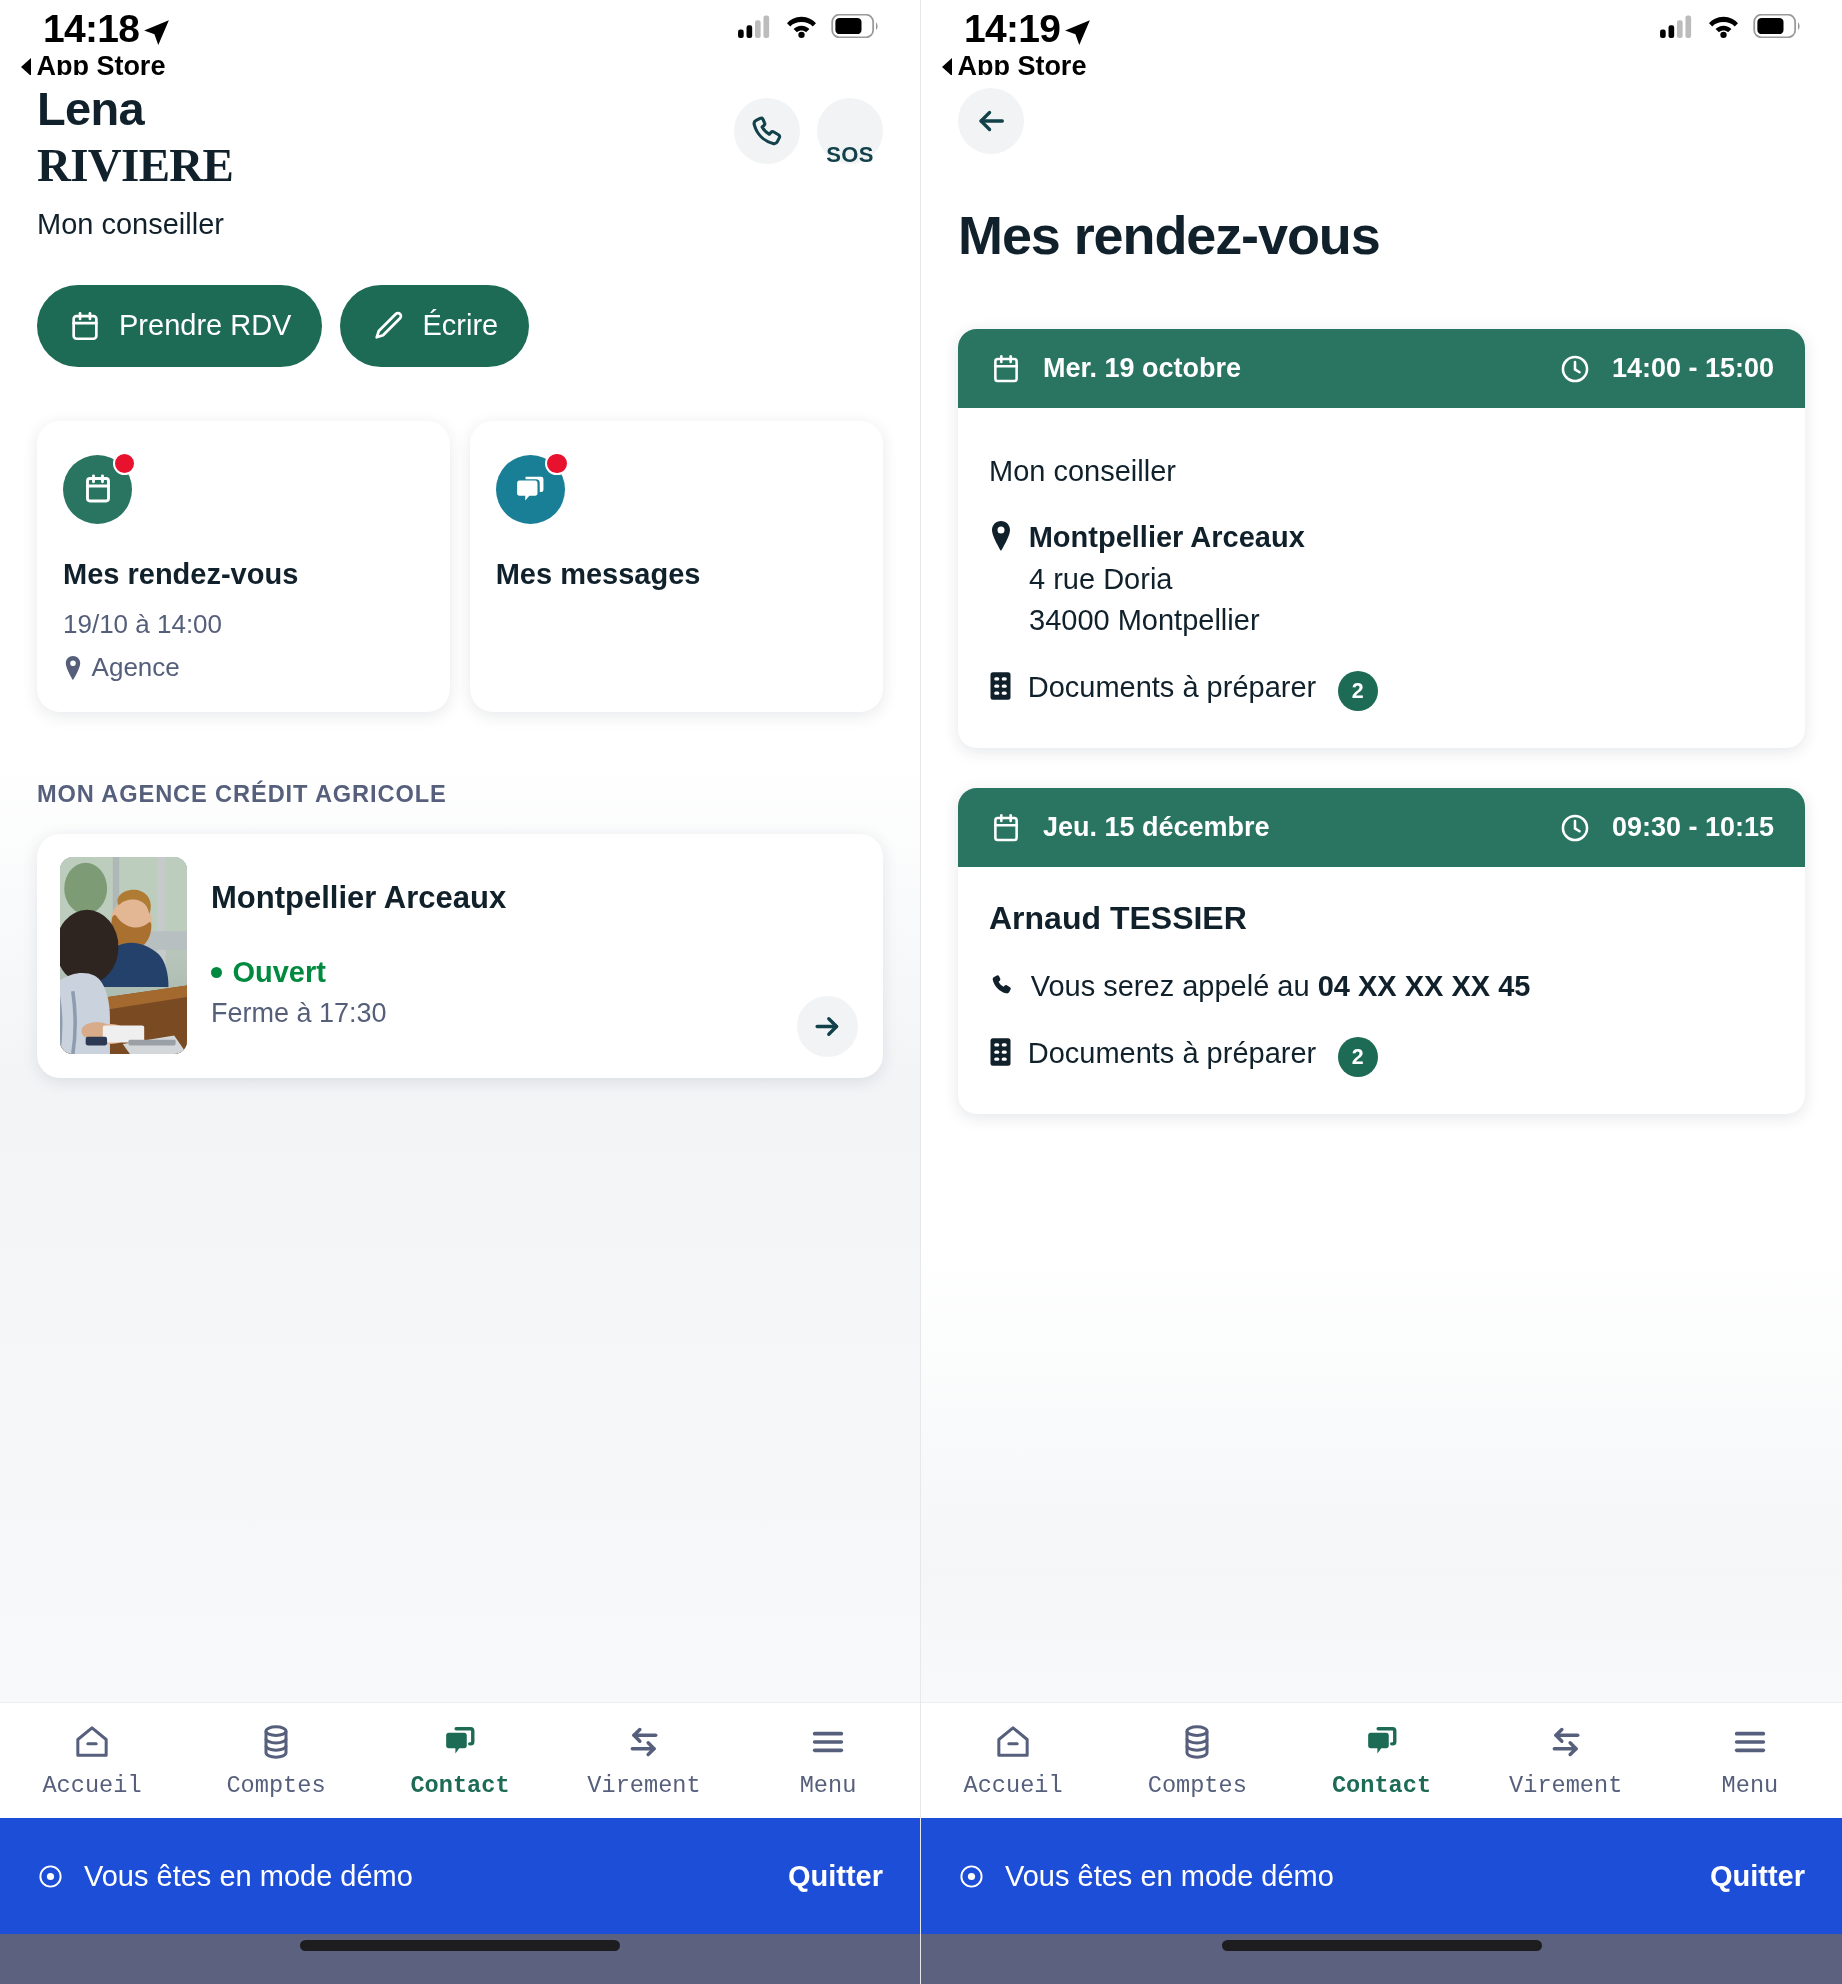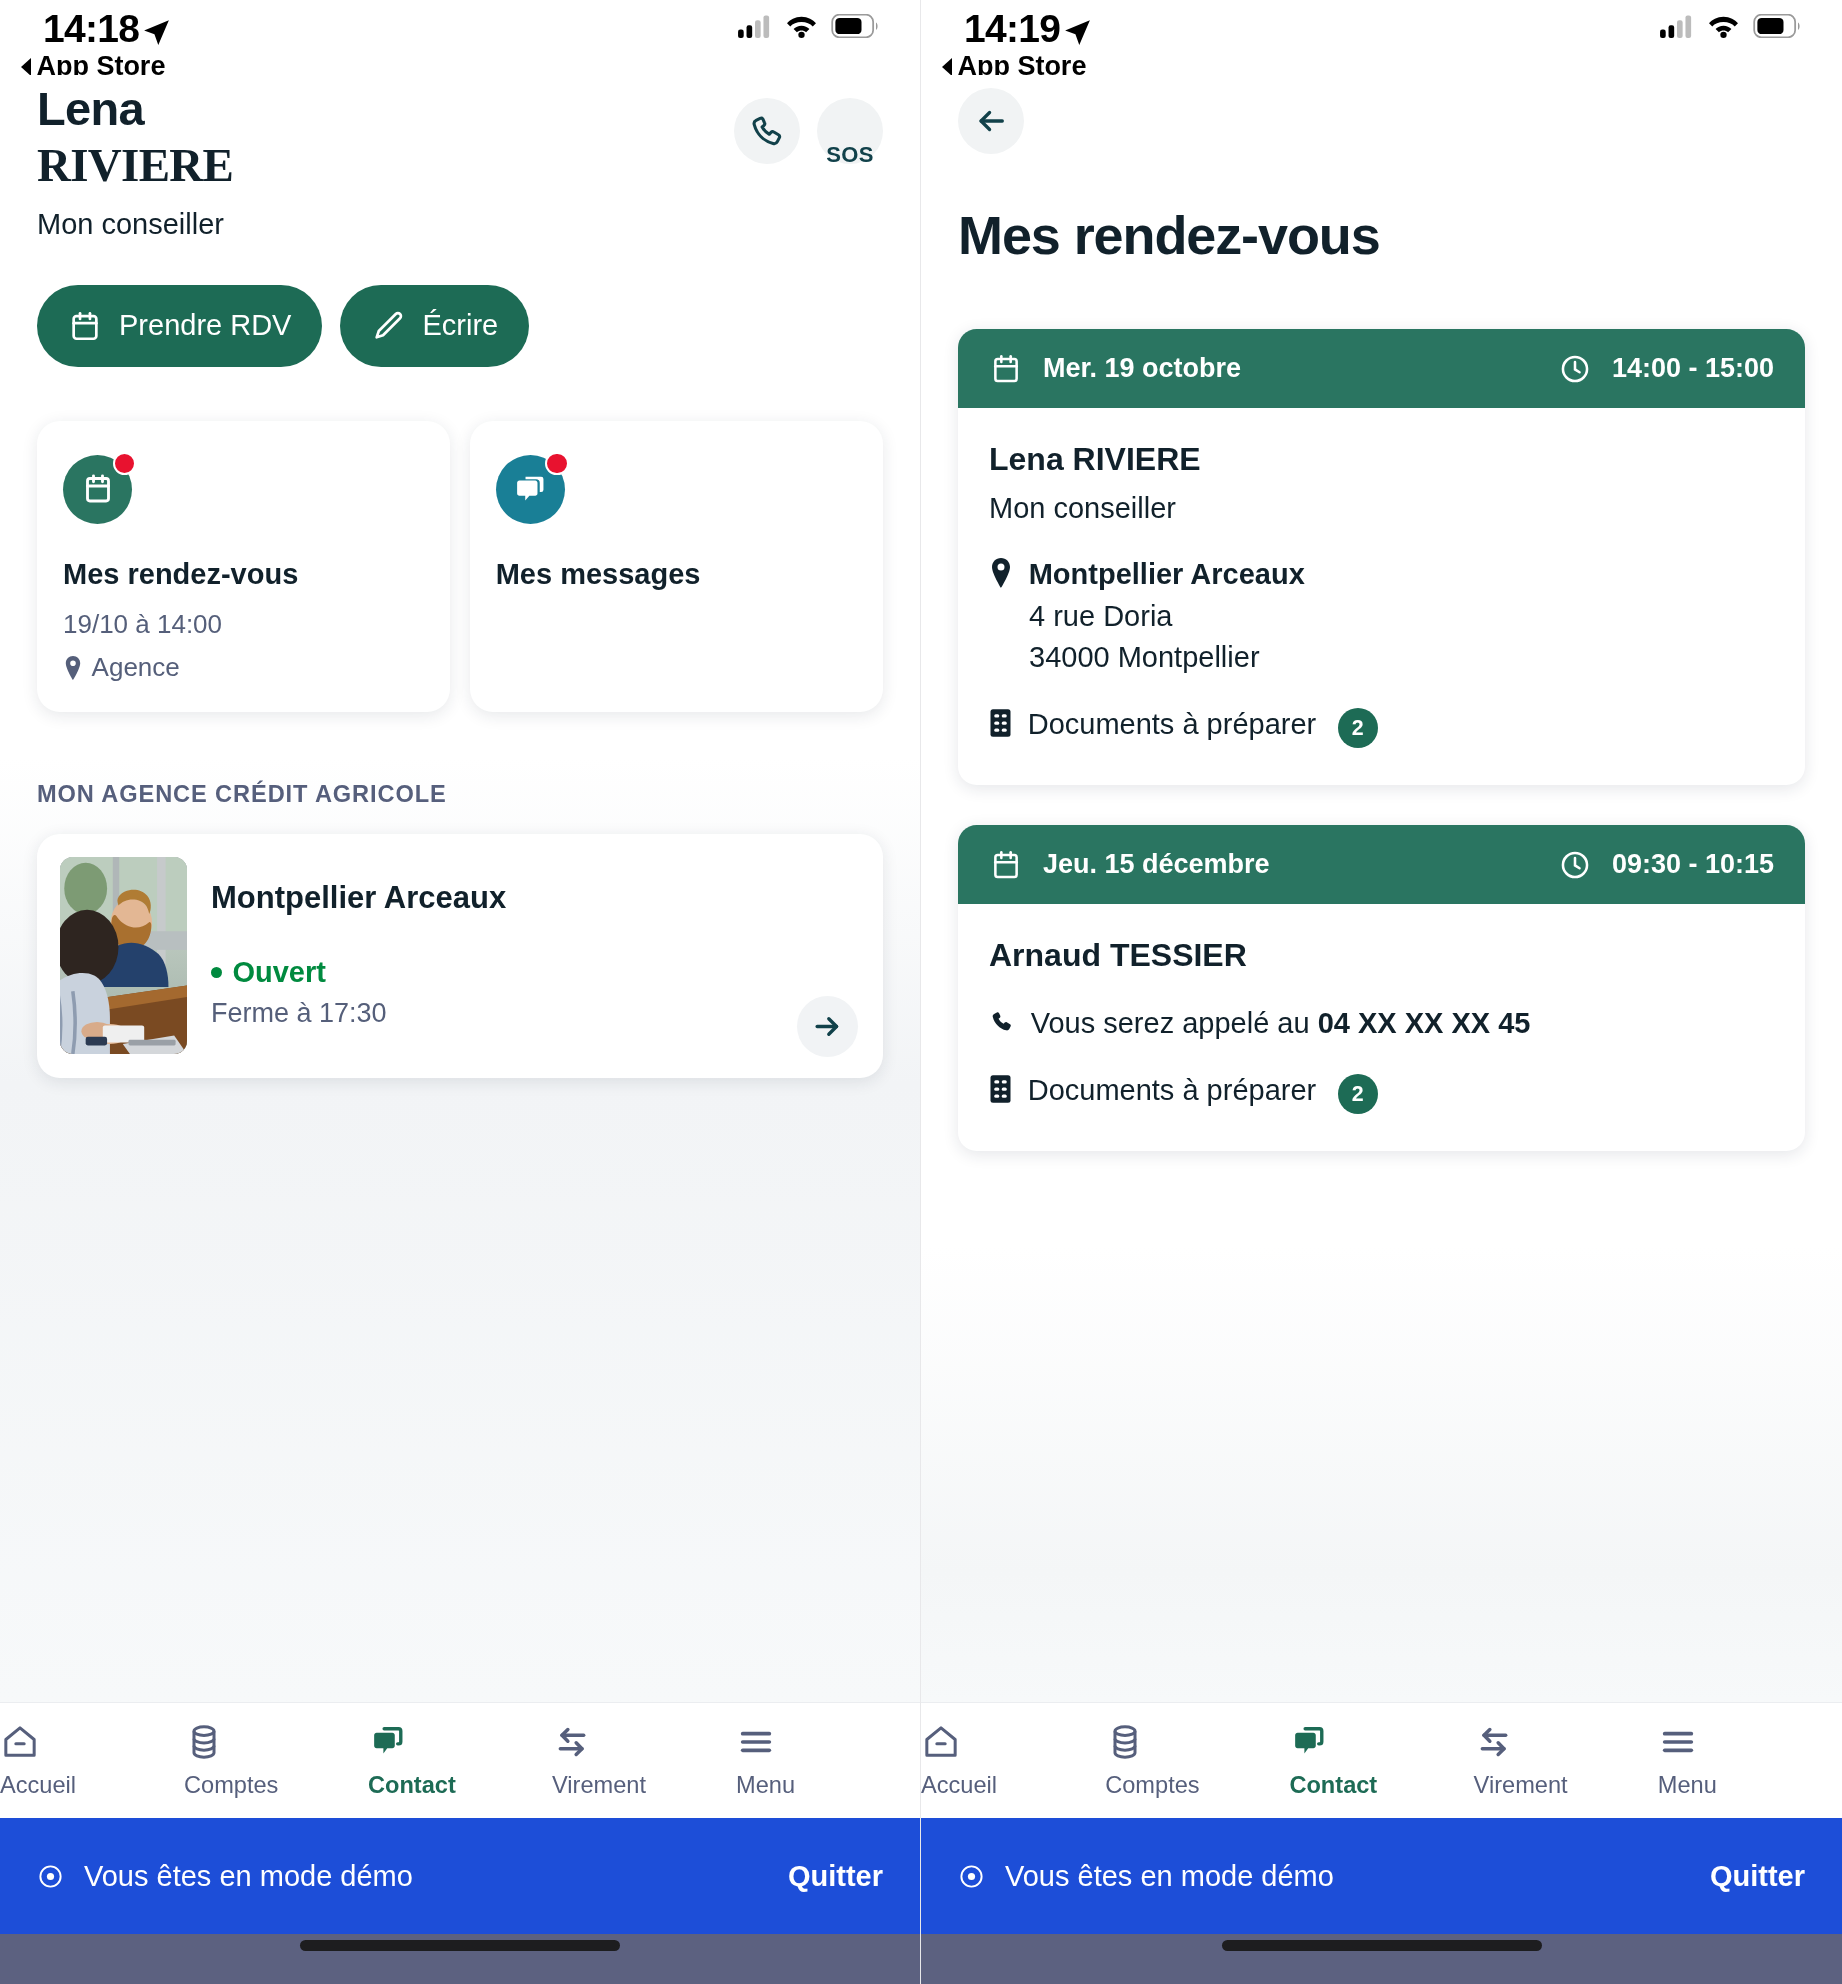--- a/index.html
+++ b/index.html
@@ -209,21 +209,21 @@
   .phone-num { font-weight:700; }
 
   
   .tabbar {
     flex:0 0 116px; height:116px;
     background:#fff; border-top:0.7px solid #ebedf0;
     display:flex; align-items:center;
   }
   .tab {
     flex:1 1 0; display:flex; flex-direction:column;
-    align-items:flex-start; gap:10px;
+    align-items:center; gap:10px;font-family:Liberation Mono, monospace;
   }
   .tab-label { font-size:23.6px; color:#565f7c; }
   .tab.active .tab-label { color:#1d6b55; font-weight:700; }
 
   
   .demobar {
     flex:0 0 116px; height:116px;
     background:#1d4ed8;
     display:flex; align-items:center; justify-content:space-between;
     padding:0 37px;
@@ -570,21 +570,20 @@
               <span>
                 <svg width="34" height="34" viewBox="0 0 24 24" fill="none" stroke="#fff" stroke-width="1.8" stroke-linecap="round">
                   <circle cx="12" cy="12" r="8.5"></circle>
                     <path d="M12 7v5.3l3.2 2"></path>
                 </svg>
               </span>
               <span>14:00 - 15:00</span>
             </div>
           </div>
           <div class="appt-body">
-            <div class="appt-person">Lena RIVIERE</div>
             <div class="appt-role">Mon conseiller</div>
             <div class="appt-line strong">
               <span>
                 <svg width="24" height="30" viewBox="0 0 24 30">
                     <path d="M12 0C6.9 0 3 3.9 3 9c0 6.6 9 21 9 21s9-14.4 9-21c0-5.1-3.9-9-9-9zm0 12.5A3.5 3.5 0 1 1 12 5.5a3.5 3.5 0 0 1 0 7z" fill="#11212b"></path>
                   </svg>
               </span>
               <span>Montpellier Arceaux</span>
             </div>
             <div class="appt-addr">4 rue Doria</div>

